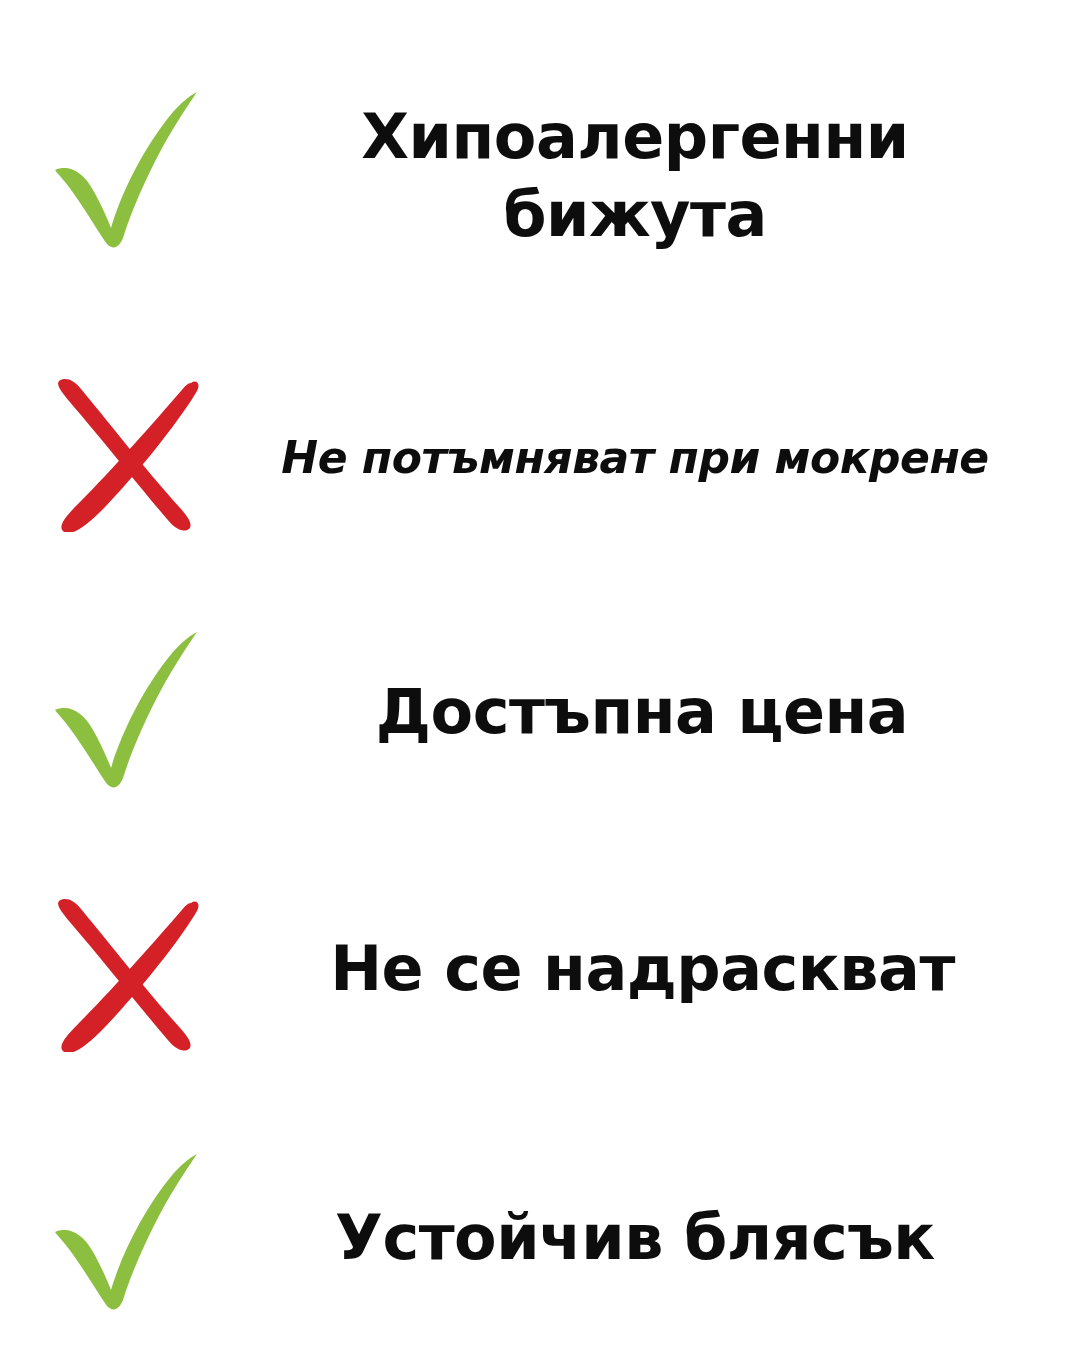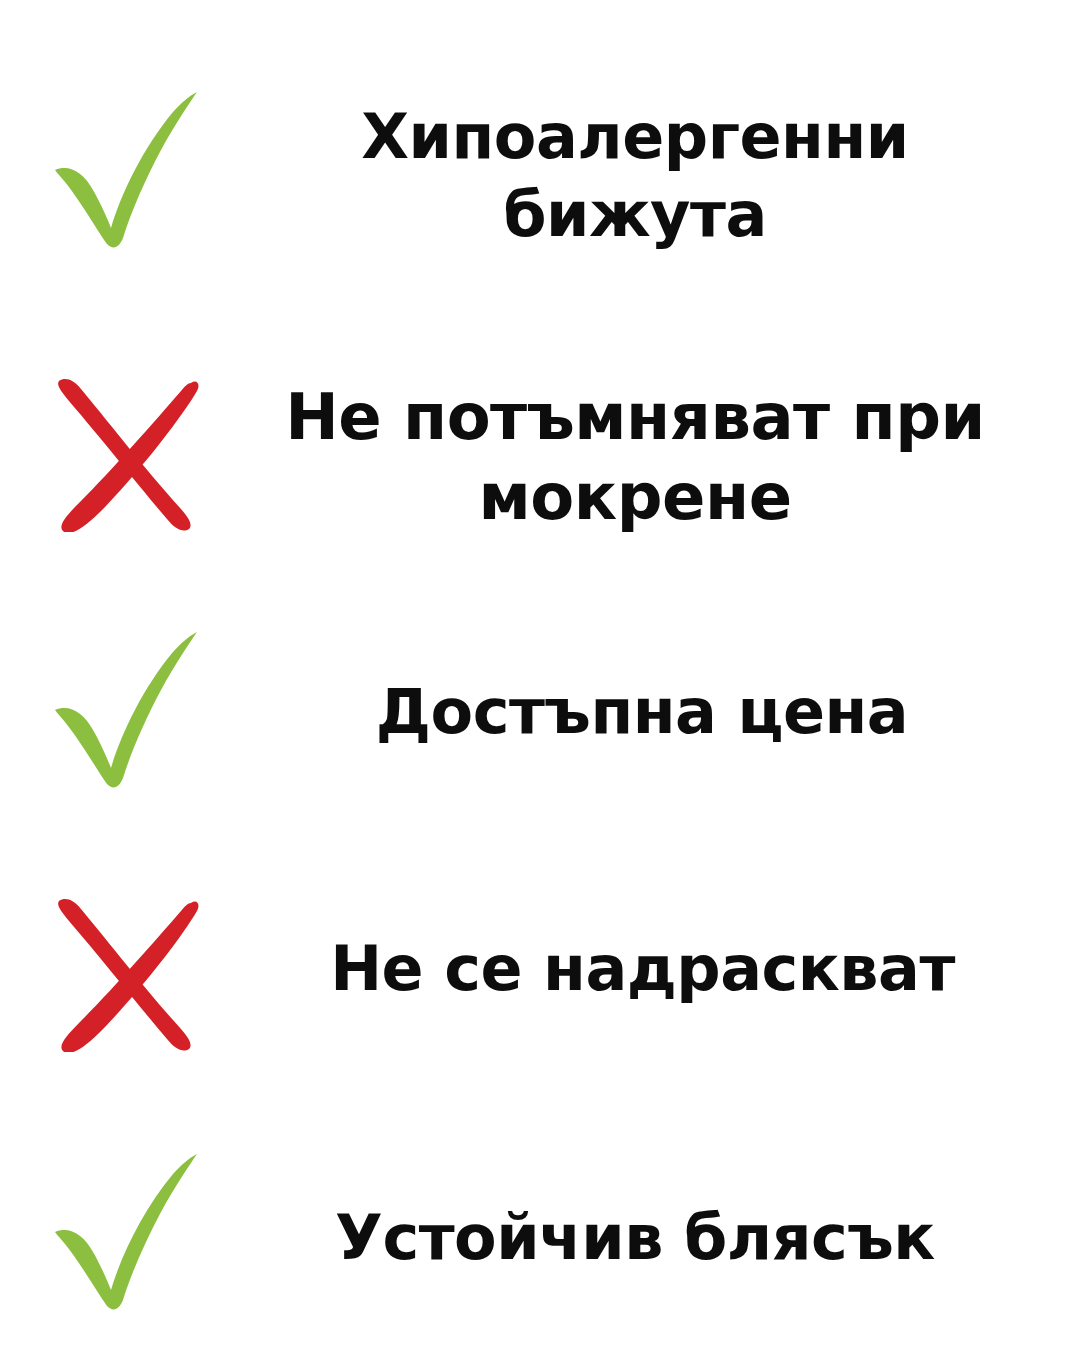--- a/index.html
+++ b/index.html
@@ -62,22 +62,23 @@
     font-family: "DejaVu Sans", "Liberation Sans", sans-serif;
     font-weight: 700;
     font-size: 62px;
     line-height: 1.25;
     color: #0d0d0d;
     text-align: center;
     letter-spacing: -0.5px;
   }
 
   .label.two-line {
-    font-size: 64px;
+    font-size: 44px;
     max-width: 720px;
+    font-style: italic;
   }
 
   .icon-svg {
     display: block;
   }
 
   
   .row-1 .icon-cell { transform: translateY(-18px); }
   .row-2 .icon-cell { transform: translateY(-8px); }
   .row-3 .icon-cell { transform: translateY(-4px); }

